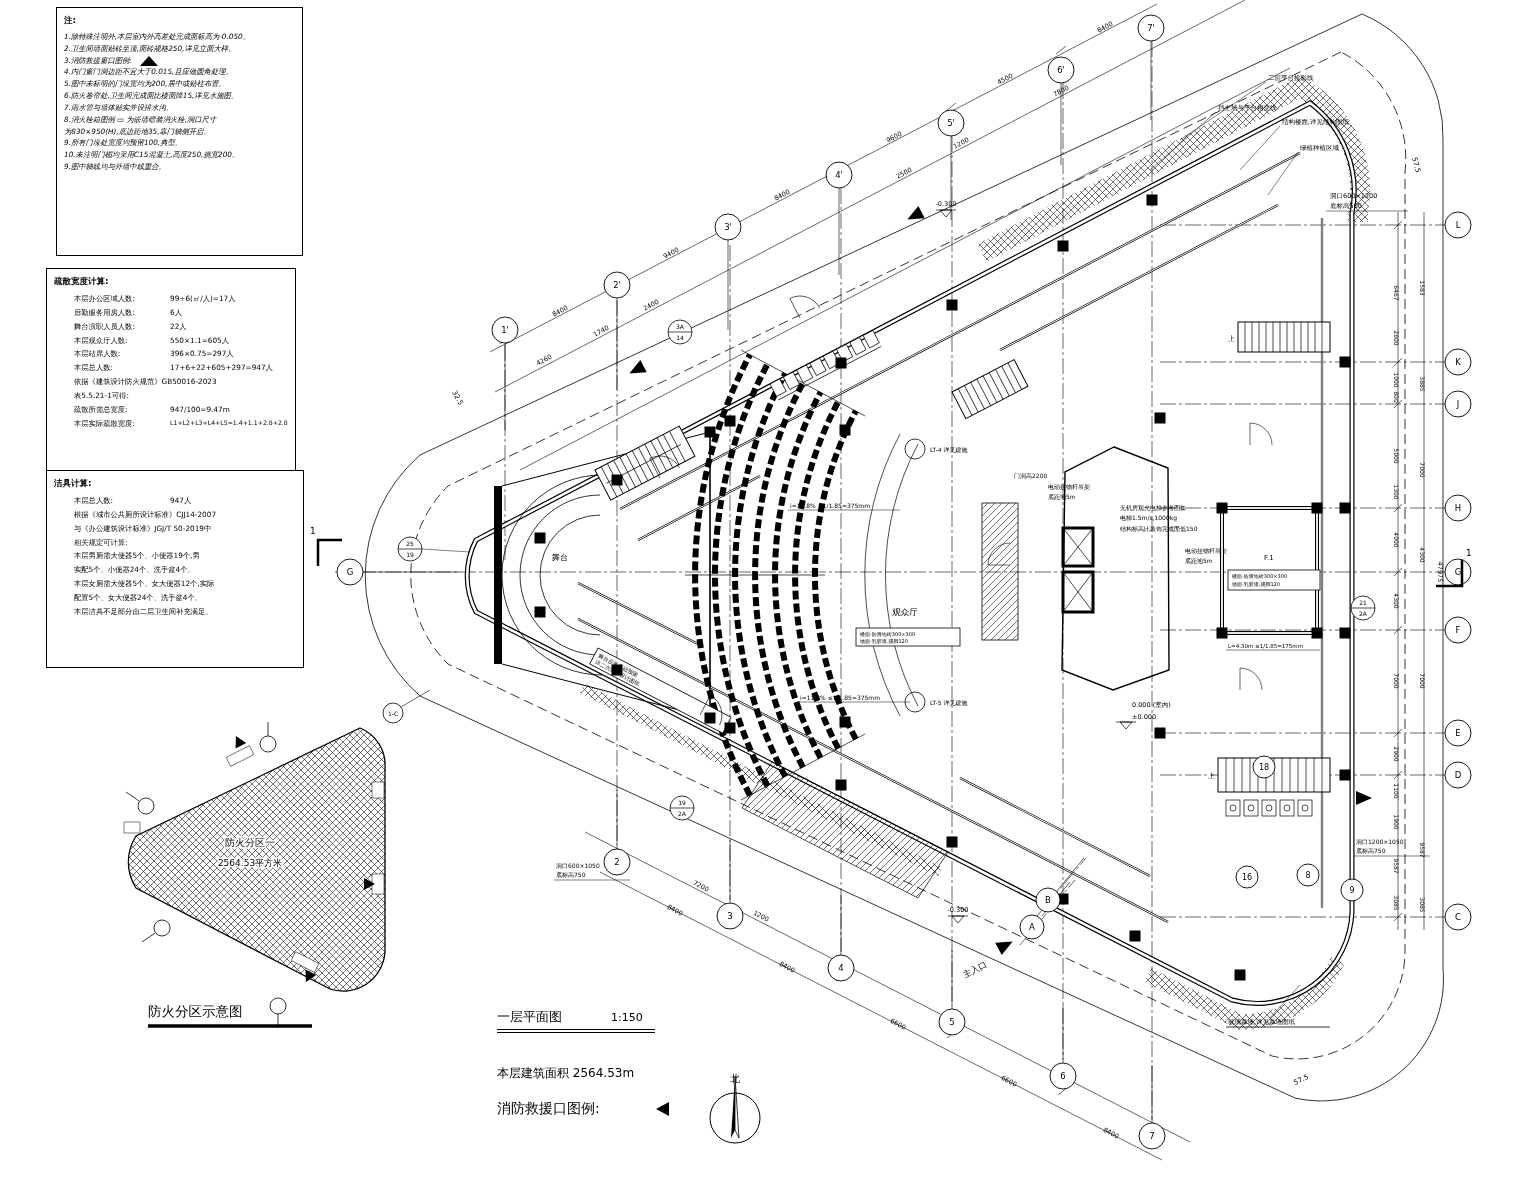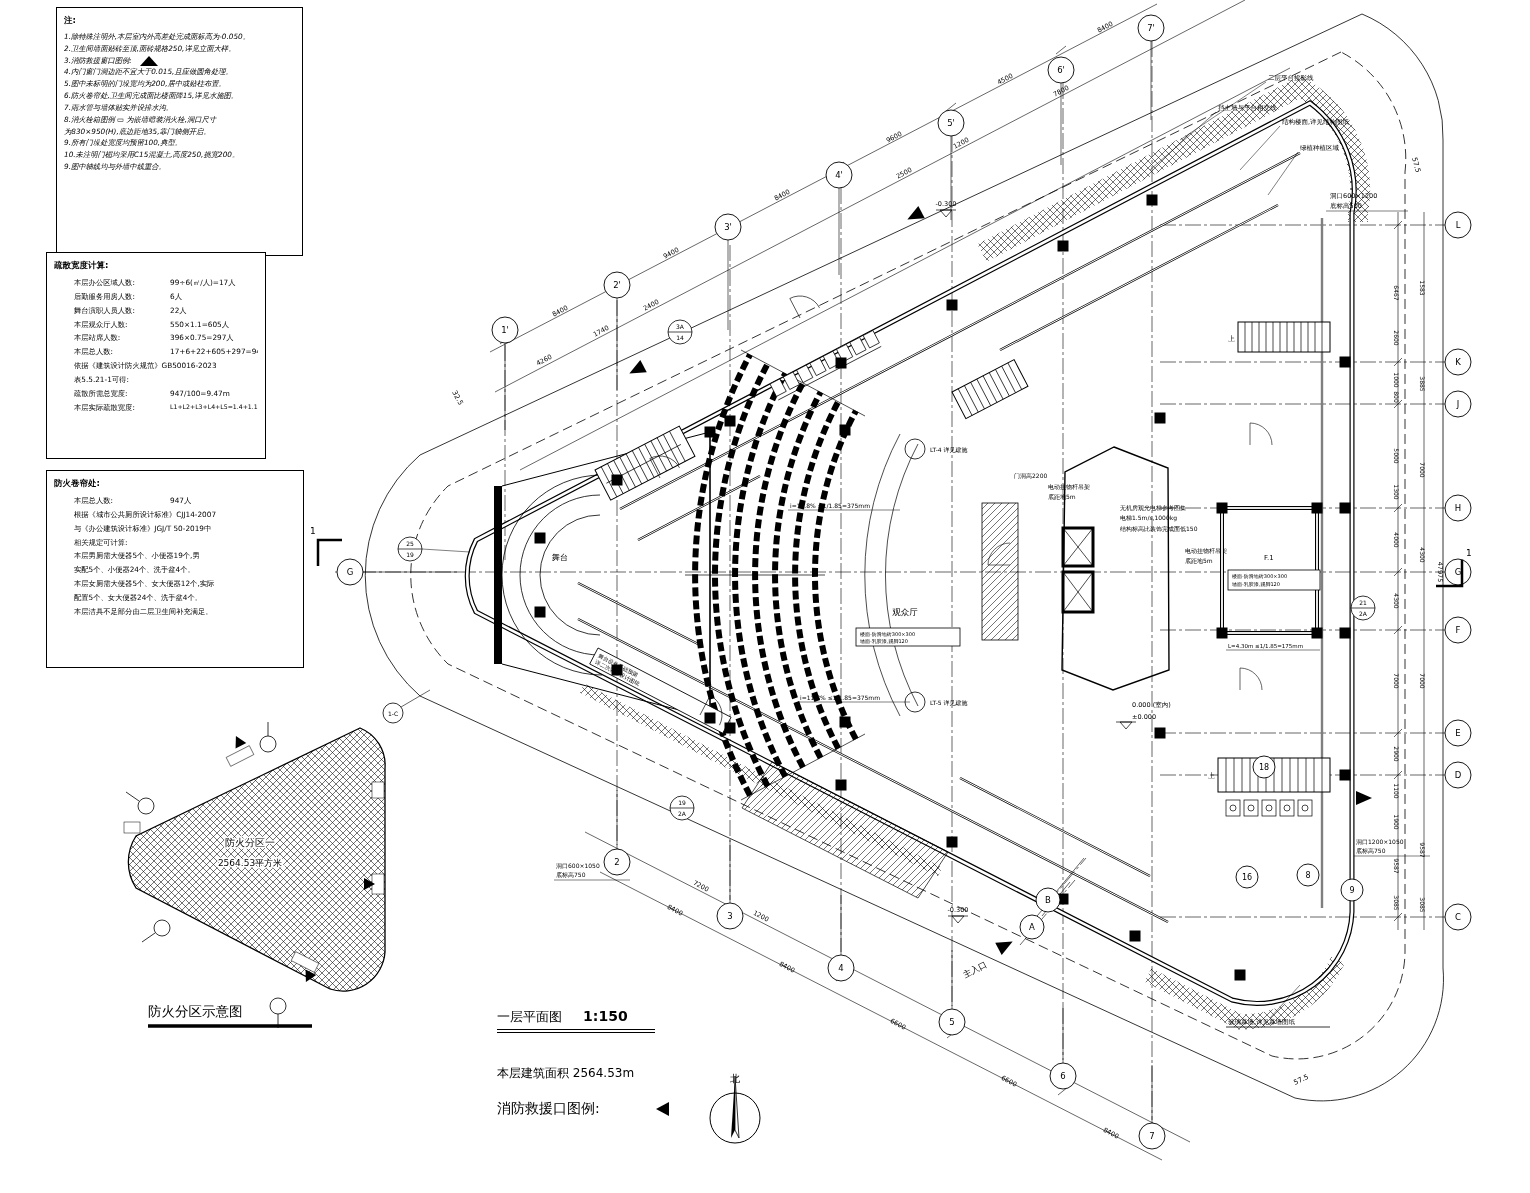--- a/index.html
+++ b/index.html
@@ -7,21 +7,21 @@
          font-family:"DejaVu Sans",sans-serif;color:#000;}
   .panel{position:absolute;border:1px solid #000;background:#fff;padding:5px 7px;box-sizing:border-box;}
   .panel .t{font-size:8.5px;font-weight:bold;margin:2px 0 4px 0;}
   .panel .ln{font-size:7.3px;line-height:1.62;white-space:nowrap;overflow:hidden;font-style:italic;}
   .panel .row{display:flex;font-size:7.3px;line-height:1.9;white-space:nowrap;overflow:hidden;margin-left:20px;}
   .panel .row .lb{width:96px;flex:none;}
   .tri-l{display:inline-block;width:0;height:0;border-top:7px solid transparent;border-bottom:7px solid transparent;border-right:13px solid #000;vertical-align:middle;}
   .tri-up{display:inline-block;width:0;height:0;border-left:9px solid transparent;border-right:9px solid transparent;border-bottom:10px solid #000;vertical-align:middle;margin-left:8px;}
   .footer{position:absolute;left:497px;top:1006px;width:300px;}
   .footer .t1{font-size:13px;display:inline-block;}
-  .footer .sc{font-size:14px;display:inline-block;margin-left:16px;font-weight:bold;}
+  .footer .sc{font-size:11px;display:inline-block;margin-left:44px;}
   .footer .ul{width:158px;border-bottom:4px double #000;margin-top:3px;}
   .footer .t2{font-size:12px;margin-top:32px;}
   .footer .t3{font-size:14px;margin-top:18px;}
   svg text{font-family:"DejaVu Sans",sans-serif;fill:#000;}
   .outline{fill:none;stroke:#000;}
 </style>
 </head>
 <body>
 
 <div class="sheet">
@@ -35,21 +35,21 @@
     <div class="ln">5.图中未标明的门垛宽均为200,居中或贴柱布置。</div>
     <div class="ln">6.防火卷帘处,卫生间完成面比楼面降15,详见水施图。</div>
     <div class="ln">7.雨水管与墙体贴实并设排水沟。</div>
     <div class="ln">8.消火栓箱图例 ▭ 为嵌墙暗装消火栓,洞口尺寸</div>
     <div class="ln">为830×950(H),底边距地35,靠门轴侧开启。</div>
     <div class="ln">9.所有门垛处宽度均预留100,典型。</div>
     <div class="ln">10.未注明门楣均采用C15混凝土,高度250,挑宽200。</div>
     <div class="ln">9.图中轴线均与外墙中线重合。</div>
   </div>
 
-  <div class="panel" style="left:46px;top:252px;width:220px;height:207px;">
+  <div class="panel" style="left:46px;top:268px;width:250px;height:207px;">
     <div class="t">疏散宽度计算:</div>
     <div class="row">
         <span class="lb">本层办公区域人数:</span>
         <span>99÷6(㎡/人)=17人</span>
       </div>
     <div class="row">
         <span class="lb">后勤服务用房人数:</span>
         <span>6人</span>
       </div>
     <div class="row">
@@ -78,21 +78,21 @@
         <span class="lb">疏散所需总宽度:</span>
         <span>947/100=9.47m</span>
       </div>
     <div class="row">
         <span class="lb">本层实际疏散宽度:</span>
         <span style="font-size:6.2px">L1+L2+L3+L4+L5=1.4+1.1+2.8+2.8+4.2=12.5m&gt;9.47m</span>
       </div>
   </div>
 
   <div class="panel" style="left:46px;top:470px;width:258px;height:198px;">
-    <div class="t">防火卷帘处:</div>
+    <div class="t">洁具计算:</div>
     <div class="row">
         <span class="lb">本层总人数:</span>
         <span>947人</span>
       </div>
     <div class="row">
         <span>根据《城市公共厕所设计标准》CJJ14-2007</span>
       </div>
     <div class="row">
         <span>与《办公建筑设计标准》JGJ/T 50-2019中</span>
       </div>

